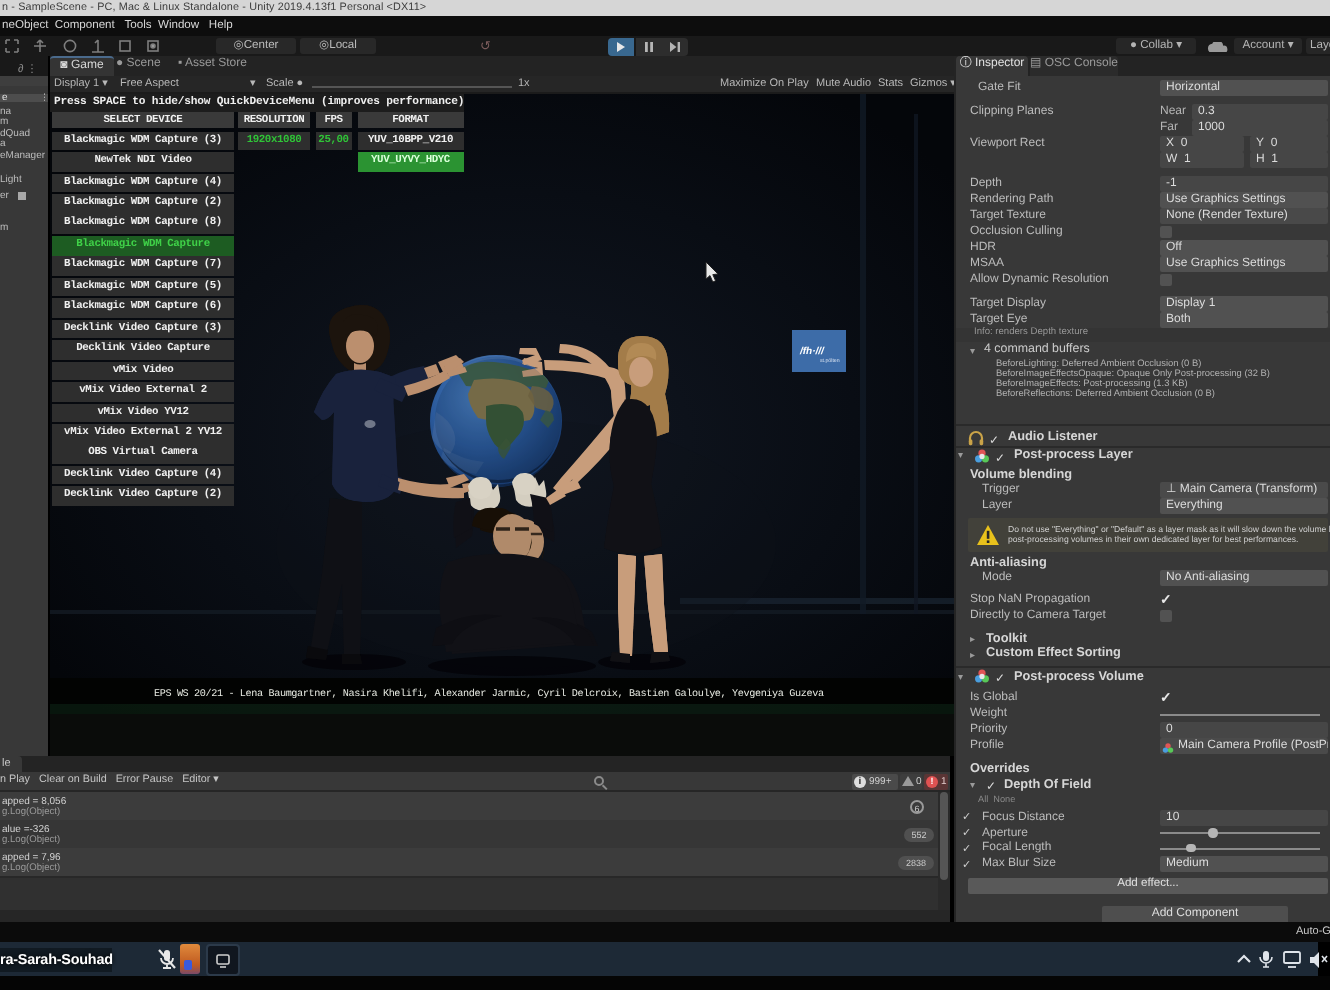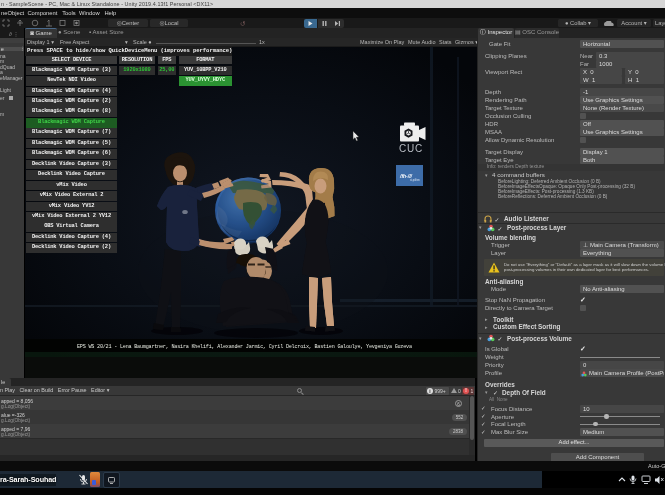--- a/index.html
+++ b/index.html
@@ -248,33 +248,20 @@
         <path d="M284,230 l9,1 l-1,26 l-1,24 l-6,0 l-1,-25 Z" fill="#c89d7b"></path>
         <path d="M297,231 l9,-1 l1,25 l2,24 l-7,0 l-3,-23 Z" fill="#c89d7b"></path>
         <path d="M281,279 l9,1 l0,4.5 l-10,-1 Z M301,279 l8,0 l1,4.5 l-10,1 Z" fill="#101014"></path>
 
       <rect x="0" y="292" width="452" height="13" fill="#020302"></rect>
       <text x="52" y="301" font-family="Liberation Mono,monospace" font-size="5.1" fill="#e7eae2" textLength="335">EPS WS 20/21 - Lena Baumgartner, Nasira Khelifi, Alexander Jarmic, Cyril Delcroix, Bastien Galoulye, Yevgeniya Guzeva</text>
       <rect x="0" y="305" width="452" height="5" fill="#0d2410" opacity="0.55"></rect>
       <rect x="0" y="310" width="452" height="21" fill="#0a0c0a"></rect>
     </svg>
     
-    <div class="abs" style="left:372px;top:74px;width:40px;height:36px">
-      <svg width="40" height="36" viewBox="0 0 40 36">
-        <rect x="3" y="4.5" width="19" height="16" rx="1" fill="#eeeeee"></rect>
-        <rect x="7" y="1.5" width="11" height="3.5" rx="0.8" fill="#eeeeee"></rect>
-        <path d="M22,9 L28.5,6 V19 L22,16 Z" fill="#eeeeee"></path>
-        <g transform="translate(7.5,7.5)">
-            <path d="M4,0 L8,2.3 V7 L4,9.3 L0,7 V2.3 Z" fill="#15161a"></path>
-            <path d="M4,2 L6.2,3.2 V5.9 L4,7.1 L1.8,5.9 V3.2 Z" fill="#eeeeee"></path>
-            <path d="M4,2 V4.6 L1.8,5.9 M4,4.6 L6.2,5.9" stroke="#15161a" stroke-width="0.7" fill="none"></path>
-          </g>
-        </svg>
-      <div class="abs" style="left:0;top:22px;width:28px;text-align:center;font-size:10px;color:#b9bdc4;letter-spacing:0.8px">CUC</div>
-    </div>
     
     <div class="abs" style="left:371px;top:118px;width:27px;height:21px;background:#3d6ca8">
       <div class="abs" style="left:4px;top:7.5px;font-size:5px;color:#fff;font-style:italic;font-weight:bold;white-space:nowrap">/fh·///</div>
       <div class="abs" style="left:14px;top:14px;font-size:2.6px;color:#d8e2f0;white-space:nowrap">st.pölten</div>
     </div>
     
     <svg class="abs" style="left:327px;top:84px" width="8" height="11" viewBox="0 0 8 11">
         <path d="M1,0 L1,8.5 L3,6.8 L4.4,10 L5.8,9.4 L4.4,6.3 L7,6 Z" fill="#e8e8e8" stroke="#222" stroke-width="0.5"></path>
       </svg>
     
@@ -484,21 +471,21 @@
   <div class="abs" style="left:469px;top:18px;width:6px;height:60px;background:#2a2a2a"></div>
   <div class="abs" style="left:470px;top:18px;width:4px;height:44px;background:#555;border-radius:2px"></div>
   <div class="abs" style="left:0;top:60px;width:469px;height:17px;background:#303030;border-top:1px solid #282828"></div>
   <div class="abs" style="left:0;top:77px;width:475px;height:6px;background:#262626"></div>
 </div>
 
 <div class="abs" style="left:0;top:461px;width:665px;height:10px;background:#0b0b0b">
   <div class="abs" style="left:648px;top:2px;font-size:5.5px;color:#c8c8c8;white-space:nowrap">Auto-G</div>
 </div>
 
-<div id="taskbar" class="abs" style="left:0;top:471px;width:542px;height:17px;background:#1d2936">
+<div id="taskbar" class="abs" style="left:0;top:471px;width:659px;height:17px;background:#1d2936">
   <div class="abs" style="left:0;top:2.5px;width:56px;height:12px;background:rgba(5,8,12,0.45)"></div>
   <div class="abs" style="left:0;top:3.8px;font-size:7.2px;font-weight:bold;color:#fff;white-space:nowrap;letter-spacing:-0.1px;text-shadow:0 0 2px #000">ra-Sarah-Souhad</div>
   <svg class="abs" style="left:78px;top:3px" width="11" height="11" viewBox="0 0 11 11">
     <rect x="4" y="1" width="3" height="5.5" rx="1.5" fill="#e8e8e8"></rect>
     <path d="M2.5,5 a3,3 0 0 0 6,0 M5.5,8 V10 M3.5,10 h4" stroke="#e8e8e8" stroke-width="0.9" fill="none"></path>
     <line x1="1.5" y1="1" x2="9.5" y2="10" stroke="#e8e8e8" stroke-width="1.1"></line>
   </svg>
   <div class="abs" style="left:89.5px;top:1px;width:10px;height:15px;border-radius:1.5px;background:linear-gradient(180deg,#e08a3c,#c05a20 70%,#7a4a6a)"></div>
   <div class="abs" style="left:92px;top:9px;width:4px;height:5px;background:#3a5adc;border-radius:1px"></div>
   <div class="abs" style="left:104px;top:1.5px;width:15px;height:14px;background:#10161f;border-radius:1px;outline:1px solid #2c3a4a">

